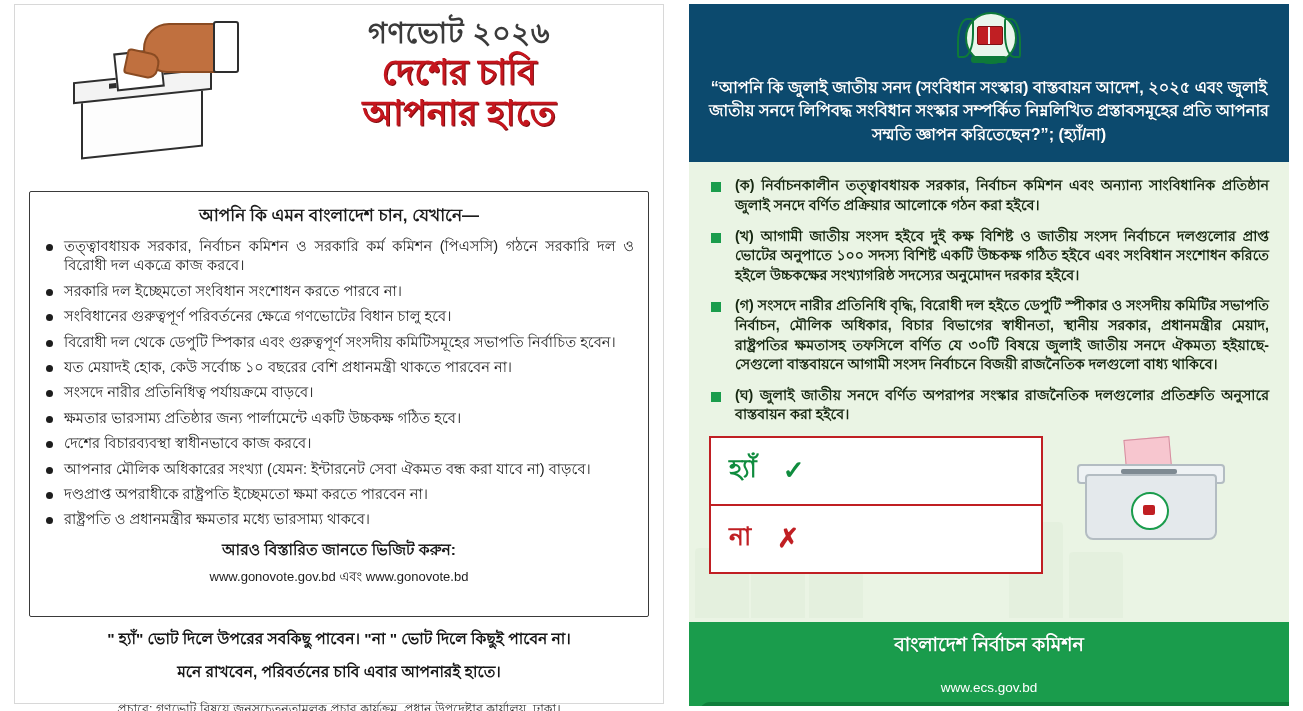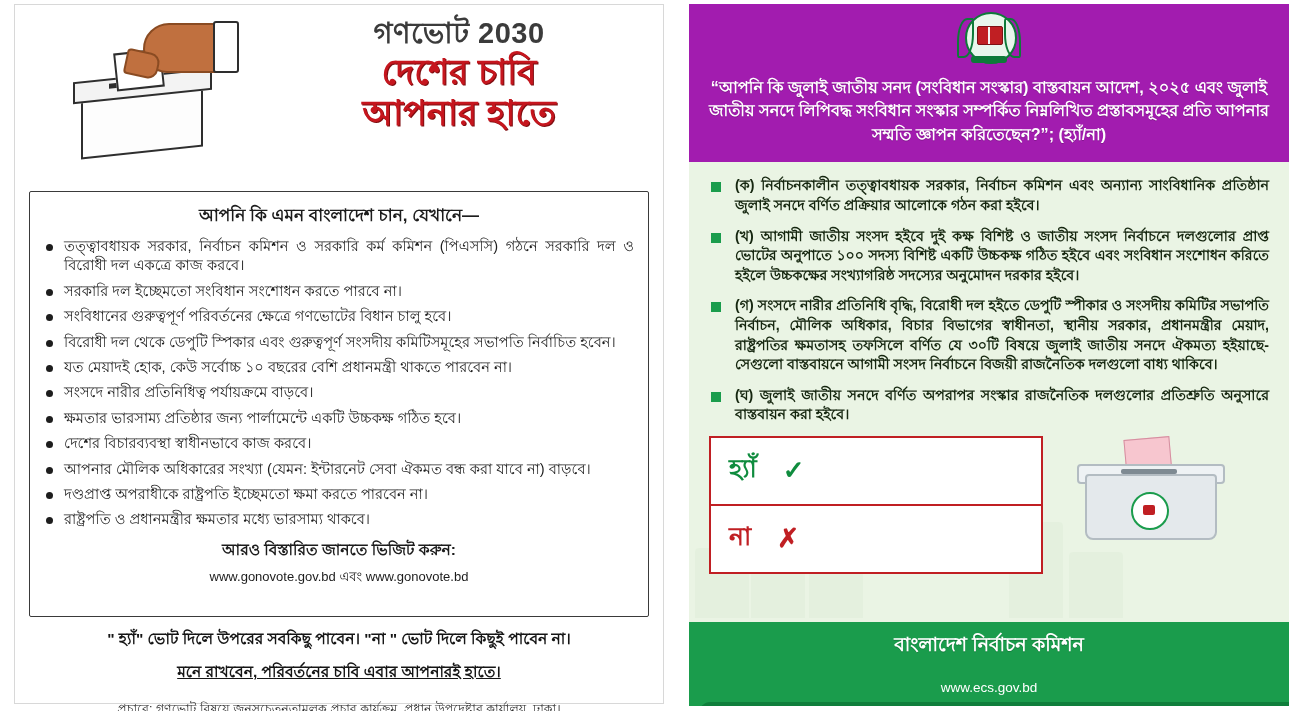--- a/index.html
+++ b/index.html
@@ -211,42 +211,41 @@
     font-weight: bold;
     color: #151515;
     margin-top: 10px;
   }
   .bottom-line2 {
     text-align: center;
     font-size: 15.5px;
     font-weight: bold;
     color: #151515;
     margin-top: 7px;
-    text-decoration: underline;
   }
   .bottom-credit {
     text-align: center;
     font-size: 12.5px;
     color: #2a2a2a;
     margin-top: 14px;
   }
 
   
   .right-leaflet {
     position: absolute;
     left: 689px;
     top: 4px;
     width: 600px;
     height: 702px;
     background: #1a9c4c;
     box-sizing: border-box;
     overflow: hidden;
   }
   .rl-top {
-    background: #a21caf;
+    background: #0c4a6e;
     padding: 8px 18px 16px 18px;
   }
   .emblem {
     width: 72px;
     height: 58px;
     margin: 0 auto 6px auto;
     position: relative;
   }
   .em-circle {
     position: absolute;
@@ -540,21 +539,21 @@
       <div class="ballot-art">
         <div class="bx-box"></div>
         <div class="bx-lid"></div>
         <div class="bx-slot"></div>
         <div class="bx-paper"></div>
         <div class="bx-hand"></div>
         <div class="bx-finger"></div>
         <div class="bx-cuff"></div>
       </div>
       <div class="hero-title-wrap">
-        <div class="hero-line1">গণভোট 2030</div>
+        <div class="hero-line1">গণভোট ২০২৬</div>
         <div class="hero-red1">দেশের চাবি</div>
         <div class="hero-red2">আপনার হাতে</div>
       </div>
     </div>
 
     <div class="card">
       <div class="card-heading">আপনি কি এমন বাংলাদেশ চান, যেখানে—</div>
       <ul class="points">
         <li>তত্ত্বাবধায়ক সরকার, নির্বাচন কমিশন ও সরকারি কর্ম কমিশন (পিএসসি) গঠনে সরকারি দল ও বিরোধী দল একত্রে কাজ করবে।</li>
         <li>সরকারি দল ইচ্ছেমতো সংবিধান সংশোধন করতে পারবে না।</li>

